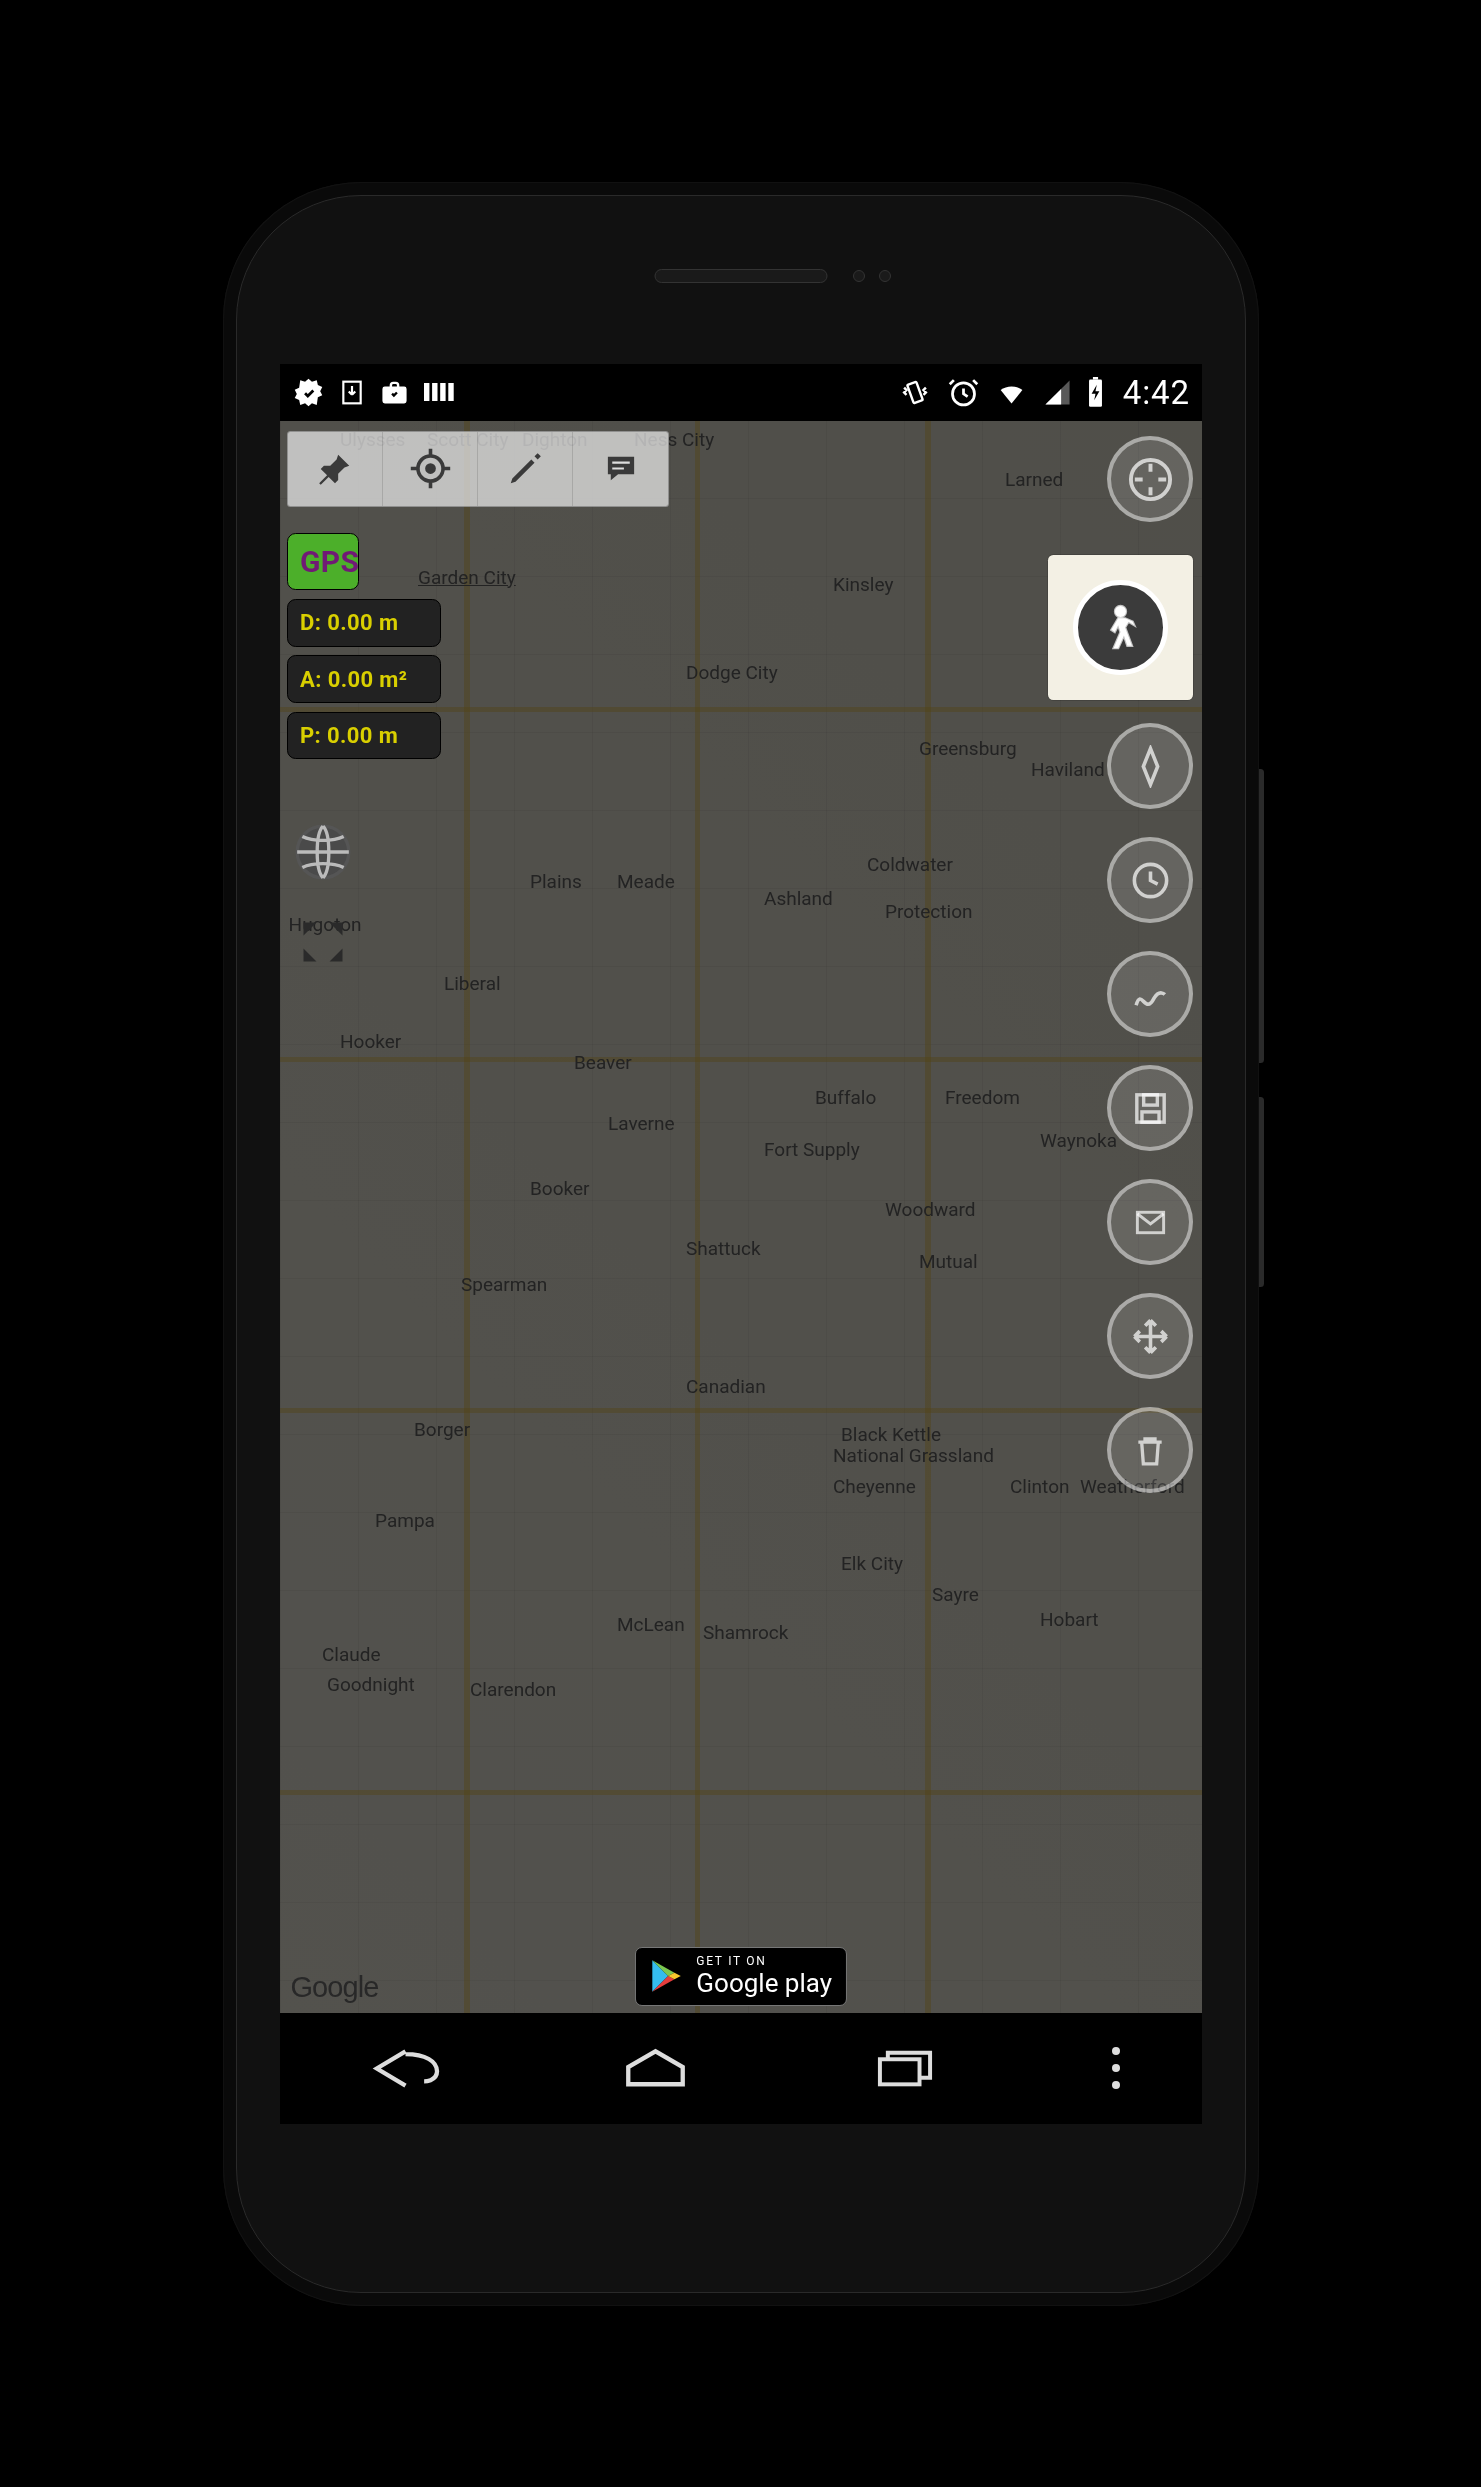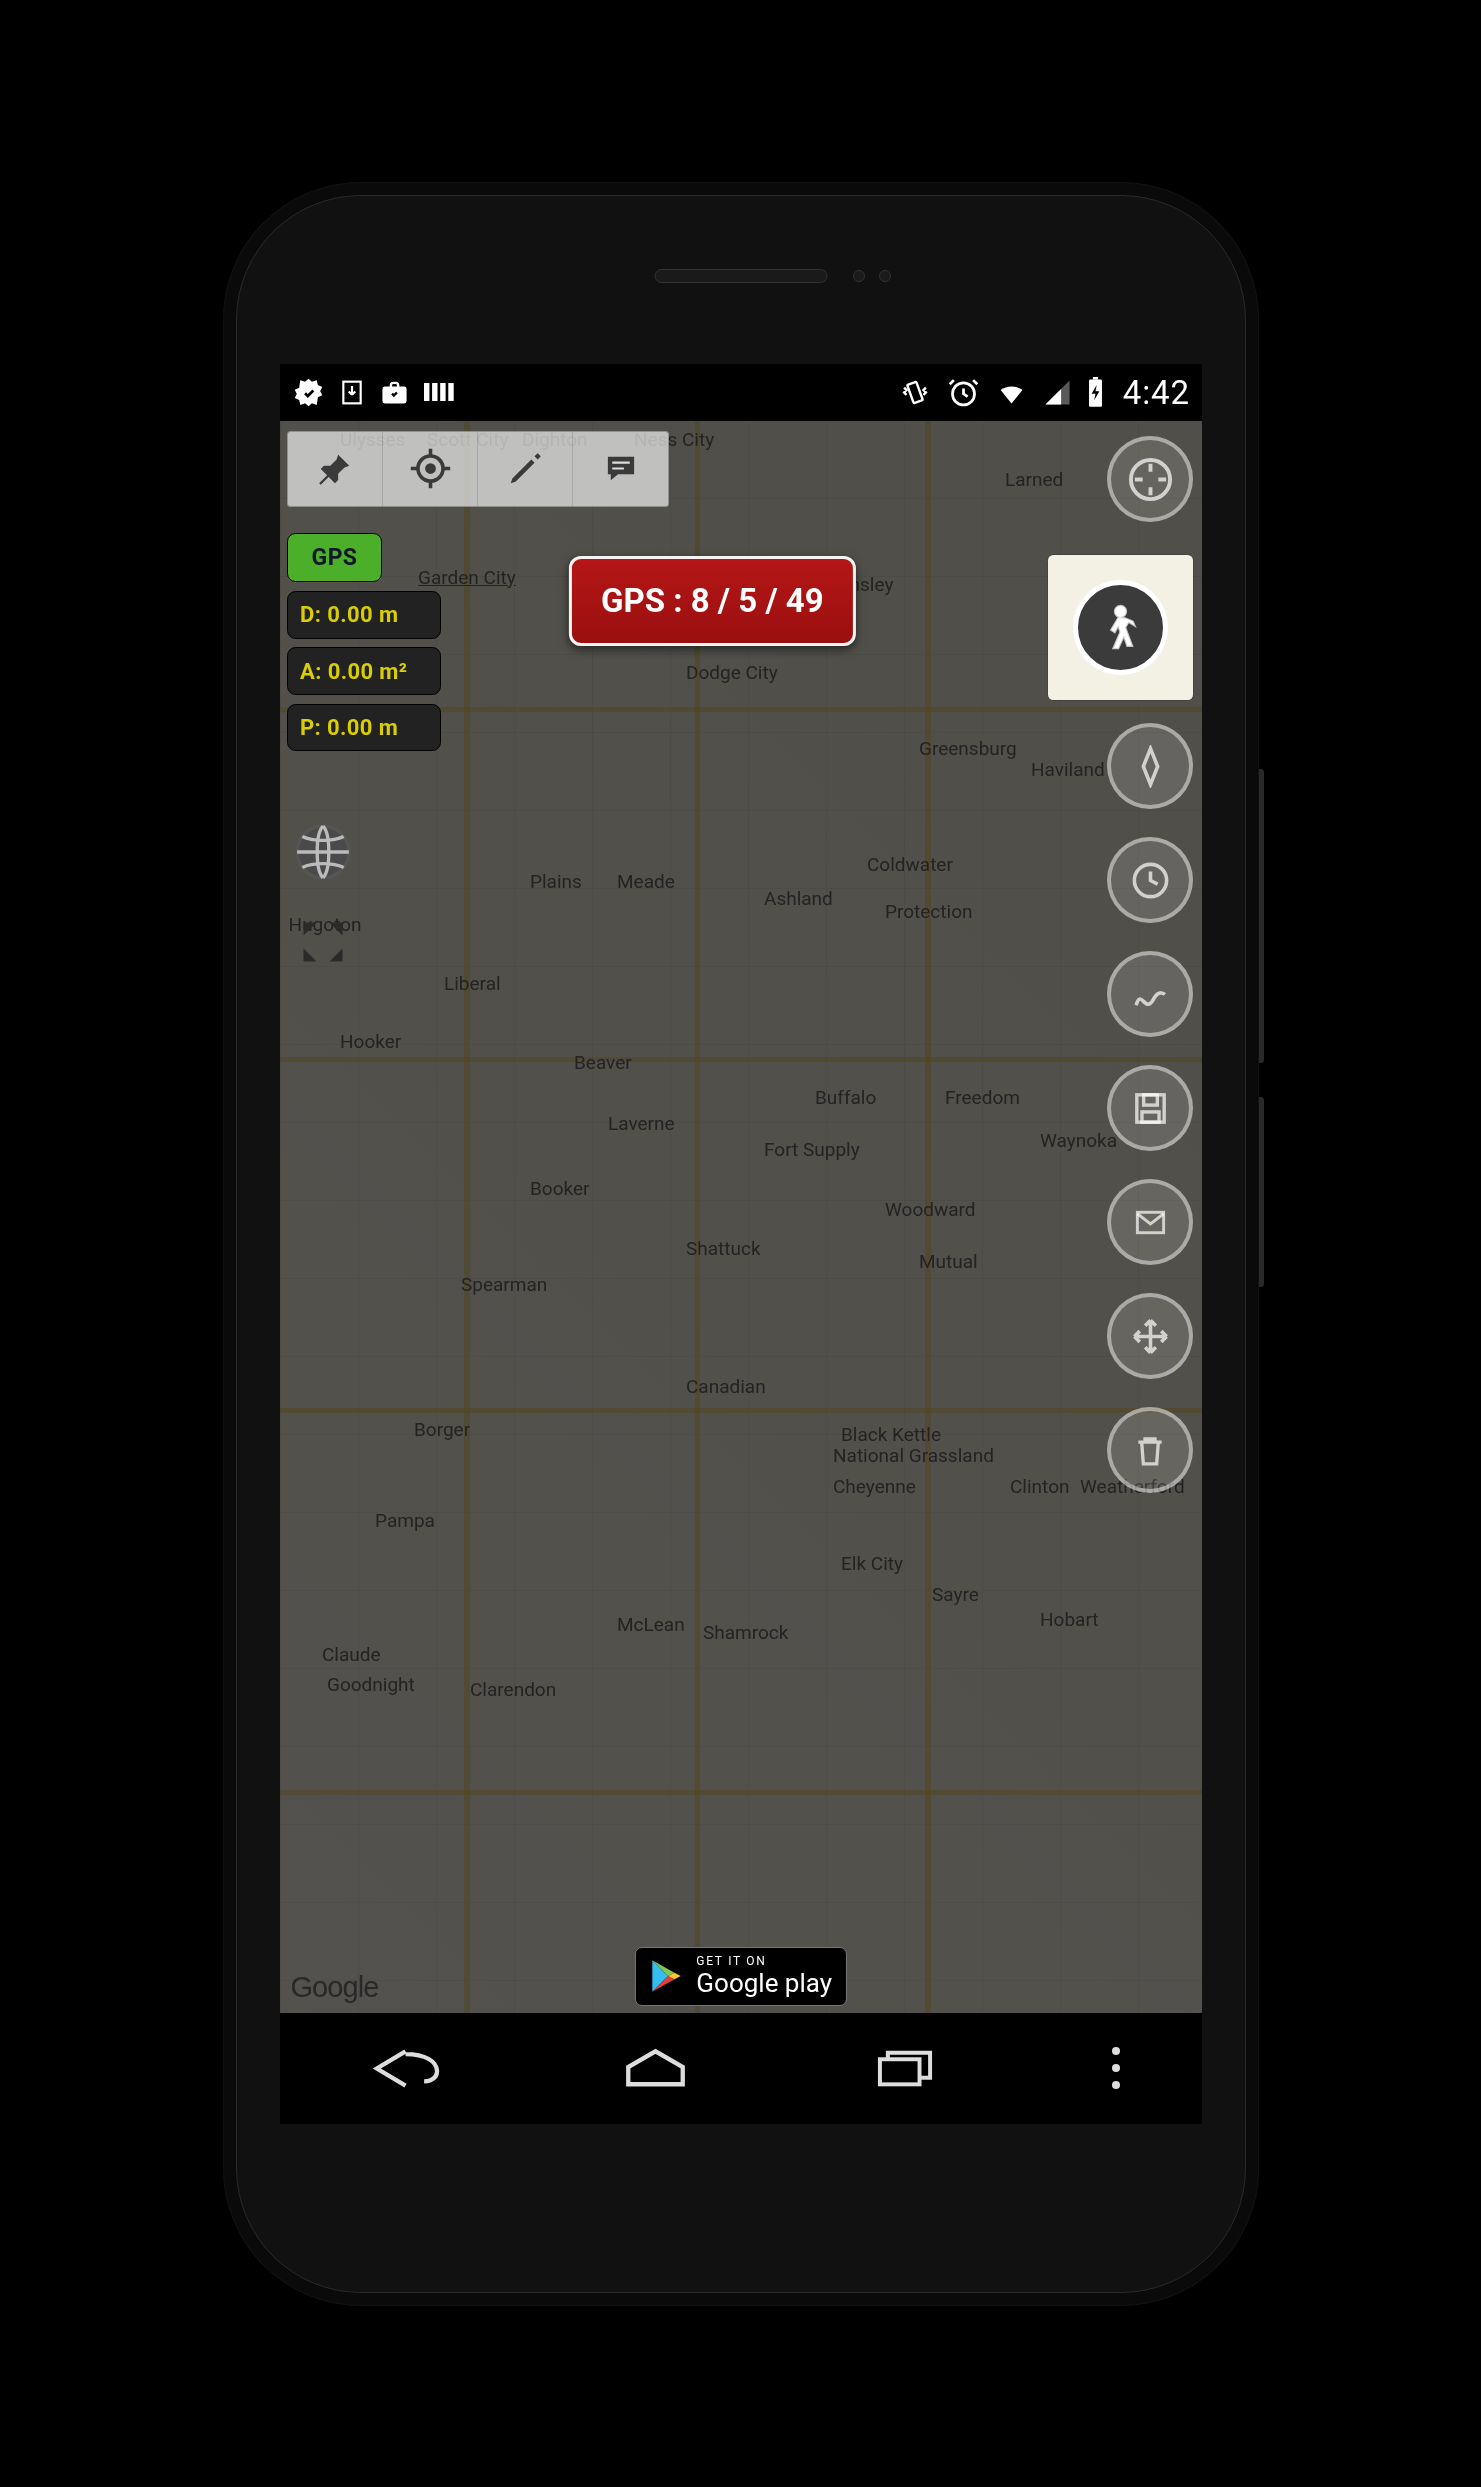--- a/index.html
+++ b/index.html
@@ -104,21 +104,21 @@
   .tool-strip .tbtn:last-child{border-right:none;}
 
   
   .left-pills { position:absolute; top:112px; left:7px; display:flex; flex-direction:column; gap:8.6px; }
   .pill {
     background:#222; color:#d9cf00; font-weight:700;
     padding:10.4px 12px; border-radius:8.6px; font-size:22px; letter-spacing: 0.4px;
     border:0.9px solid #000;
     min-width: 154px;
   }
-  .pill.green { background:#4caf2a; color:#0f172a; font-size:23px; min-width:auto; text-align:center; width:95px;}
+  .pill.green { background:#4caf2a; color:#701a75; font-size:30px; min-width:auto; text-align:center; width:72px;}
   .left-icons { position:absolute; top:397px; left:8.6px; display:flex; flex-direction:column; gap:21px; }
   .iconbtn { width:69px; height:69px; display:flex; align-items:center; justify-content:center; }
 
   
   .right-col { position:absolute; top:15.5px; right:8.6px; display:flex; flex-direction:column; gap:28px; }
   .cbtn {
     width:86px; height:86px; border-radius:50%;
     display:flex; align-items:center; justify-content:center;
     background: rgba(255,255,255,.12);
     border:4.3px solid rgba(255,255,255,.45);
@@ -408,21 +408,20 @@
 
         <div class="highlight-tile">
           <div class="cbtn" style="border-width:5.2px;">
             <svg width="55" height="55" viewBox="0 0 24 24" fill="#fff">
                 <circle cx="12" cy="5" r="2.4"></circle>
                 <path d="M11 8l-3 5 1.5 1L11 11l1 3-3 7h2l2.5-5.5L15 20h2l-3-8 1.5-2.5L18 11l-.7-1.6L14 8z"></path>
               </svg>
           </div>
         </div>
 
-        <div class="gps-chip">GPS :  8 / 5 / 49</div>
 
 
         <div class="play-badge">
           <svg width="38" height="38" viewBox="0 0 24 24">
             <path d="M4 2v20l10-10z" fill="#34bdef"></path>
             <path d="M4 2l14 8-4 2z" fill="#7cc850"></path>
             <path d="M4 22l14-8-4-2z" fill="#e43d3d"></path>
             <path d="M18 10l4 2-4 2-4-2z" fill="#f9c72d"></path>
           </svg>
           <div>

